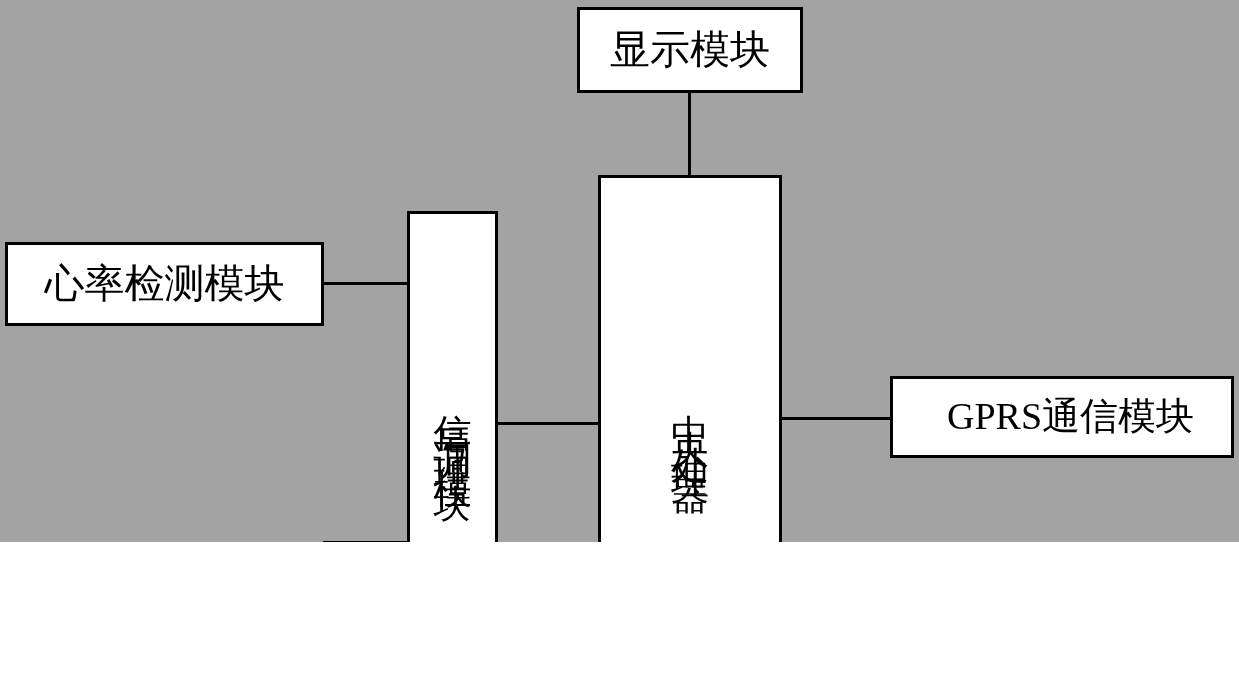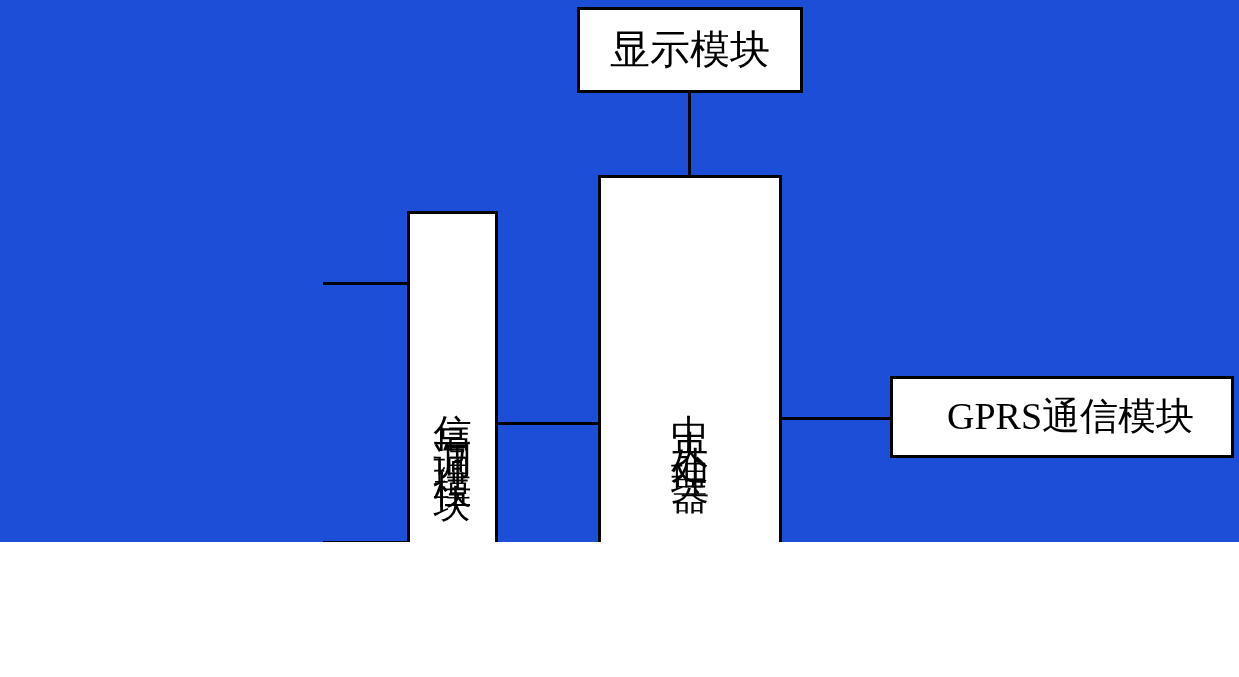--- a/index.html
+++ b/index.html
@@ -4,21 +4,21 @@
 <style>
   html, body {
     margin: 0;
     padding: 0;
     background: #ffffff;
   }
   #canvas {
     position: relative;
     width: 1239px;
     height: 542px;
-    background: #1d4ed8;
+    background: #a3a3a3;
     overflow: hidden;
     font-family: "Liberation Serif", "DejaVu Serif", serif;
   }
   .node {
     position: absolute;
     box-sizing: border-box;
     border: 3px solid #000000;
     background: #ffffff;
     display: flex;
     align-items: center;
@@ -85,20 +85,23 @@
   <div class="conn v" id="conn-display-cpu"></div>
 
   <div class="node v-text" id="node-cpu">
     <span class="node-label">中央处理器</span>
   </div>
 
   <div class="node v-text" id="node-signal">
     <span class="node-label">信号调理模块</span>
   </div>
 
+  <div class="node h-text" id="node-heartrate">
+    <span class="node-label">心率检测模块</span>
+  </div>
 
 
   <div class="node h-text" id="node-gprs">
     <span class="node-label">GPRS通信模块</span>
   </div>
 
   <div class="conn h" id="conn-hr-signal"></div>
   <div class="conn h" id="conn-bp-signal"></div>
   <div class="conn h" id="conn-signal-cpu"></div>
   <div class="conn h" id="conn-cpu-gprs"></div>

